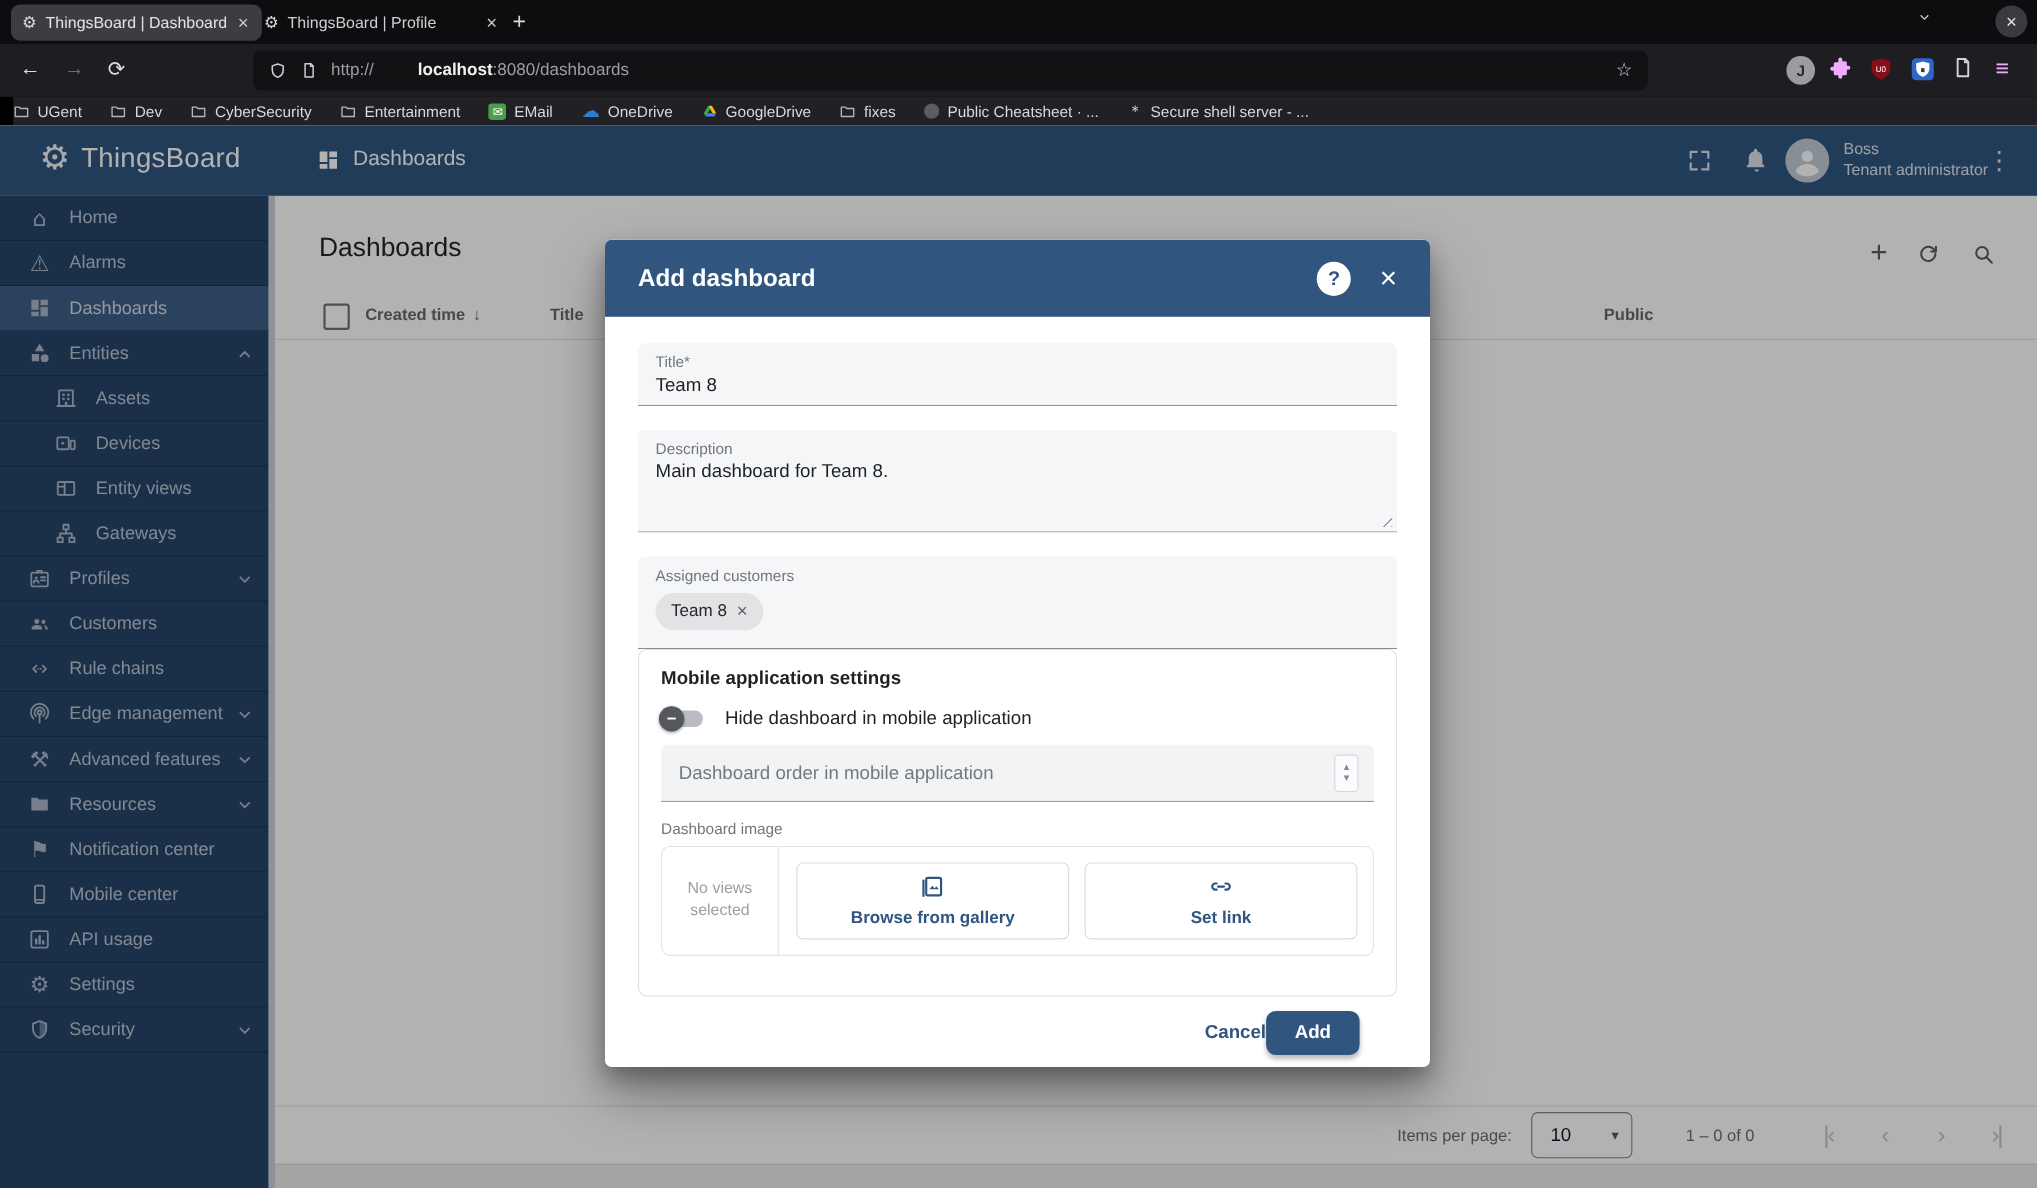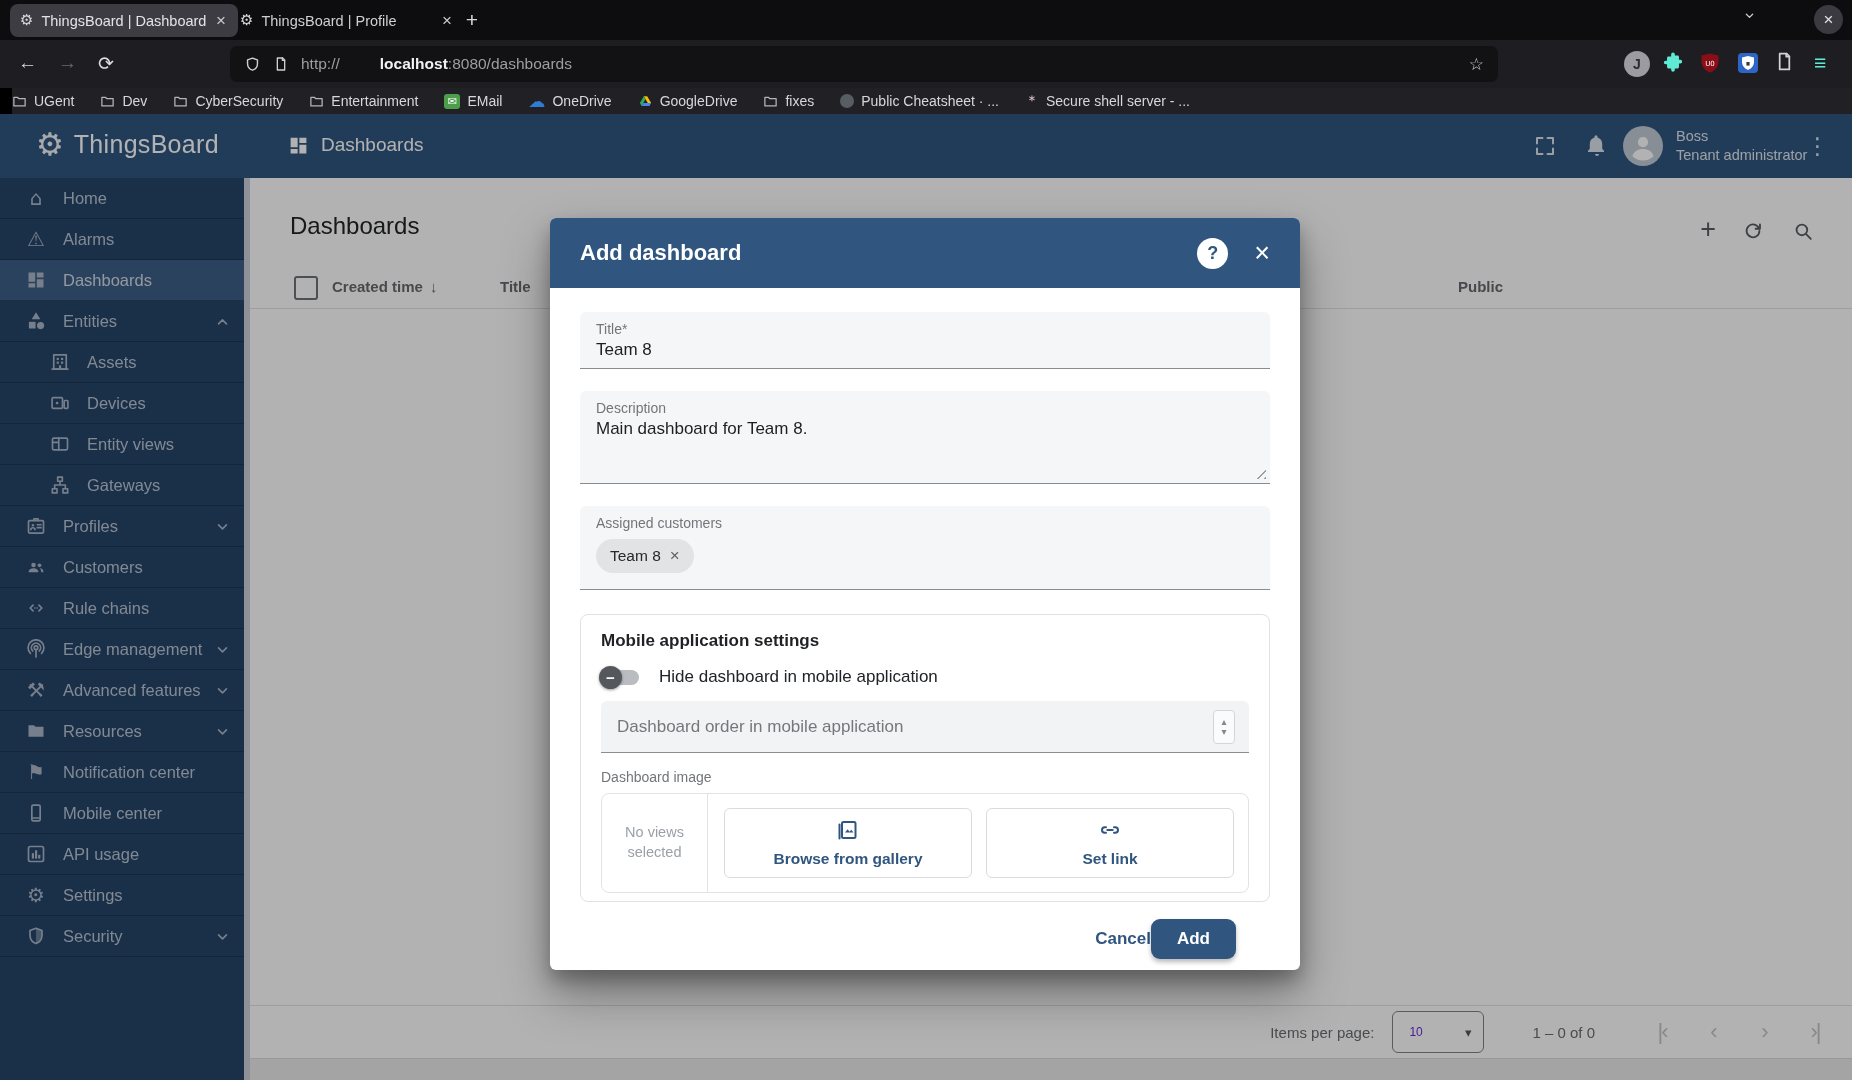--- a/index.html
+++ b/index.html
@@ -25,21 +25,21 @@
   .win-close{position:absolute;left:1814px;top:5px;width:29px;height:29px;border-radius:50%;
              background:#3a3a40;color:#e2e2e5;font-size:17px;display:flex;align-items:center;justify-content:center;}
 
   .toolbar{position:absolute;top:40px;left:0;width:100%;height:48px;background:#1e1e22;}
   .nav-ic{position:absolute;top:12px;font-size:19px;color:#dcdcde;}
   .urlbar{position:absolute;left:230px;top:6px;width:1268px;height:36px;background:#121215;
           border-radius:7px;display:flex;align-items:center;padding:0 14px;box-sizing:border-box;gap:12px;}
   .urlbar .seg{font-size:15.5px;white-space:nowrap;}
   .url-dim{color:#9d9da3;} .url-host{color:#f2f2f4;font-weight:700;padding-left:40px;}
   .url-star{margin-left:auto;color:#cfcfd3;font-size:17px;}
-  .ext{position:absolute;top:11px;font-size:24px;color:#5eead4;}
+  .ext{position:absolute;top:11px;font-size:24px;color:#f0abfc;}
   .javatar{position:absolute;left:1624px;top:11px;width:26px;height:26px;border-radius:50%;background:#9b9ba1;
            color:#2c2c30;font-weight:700;font-size:14px;display:flex;align-items:center;justify-content:center;}
 
   .bookmarks{position:absolute;top:88px;left:0;width:100%;height:26px;background:#202025;
              display:flex;align-items:center;gap:26px;box-sizing:border-box;margin-left:12px;}
   .bm{display:flex;align-items:center;gap:7px;color:#d8d8db;font-size:14px;white-space:nowrap;}
   .bm .uicon{font-size:15px;color:#b4b4ba;}
   .bm .mailbox{width:16px;height:15px;background:#4c9e4c;border-radius:3px;color:#fff;font-size:11px;
                display:flex;align-items:center;justify-content:center;}
   .bm .cloud{color:#2f7cd6;font-size:17px;}
@@ -76,21 +76,21 @@
   .page-title{position:absolute;left:40px;top:34px;font-size:24px;font-weight:500;color:#232527;}
   .main-ic{position:absolute;top:42px;color:#595c60;font-size:22px;}
   .colrow{position:absolute;left:0;top:92px;width:100%;height:38px;}
   .cb{position:absolute;left:44px;top:6px;width:20px;height:20px;border:2px solid #6e7control;border:2px solid #6e7277;border-radius:3px;}
   .col{position:absolute;top:8px;font-size:15px;font-weight:600;color:#66696d;display:flex;gap:7px;align-items:center;}
   .divider{position:absolute;left:0;width:100%;border-top:1px solid #e2e2e3;}
   .pager{position:absolute;top:828px;right:28px;height:52px;display:flex;align-items:center;color:#6a6d71;}
   .pager .lbl{font-size:15px;}
   .psel{width:92px;height:42px;border:1.5px solid #808489;border-radius:6px;margin-left:18px;
         display:flex;align-items:center;padding:0 12px 0 16px;box-sizing:border-box;}
-  .psel .pval{font-size:12px;color:#6d28d9;flex:1;}
+  .psel .pval{font-size:17px;color:#0f172a;flex:1;}
   .psel .uicon{font-size:13px;color:#55585c;}
   .prange{font-size:15px;margin-left:48px;}
   .pnav{display:flex;margin-left:58px;gap:33px;color:#c3c4c7;font-size:22px;}
   .pnav span{width:18px;text-align:center;letter-spacing:-2px;}
   .bottom-strip{position:absolute;left:0;top:880px;right:0;bottom:0;background:#ebebec;border-top:1px solid #dcdcde;}
 
   .dim{position:absolute;inset:0;background:rgba(0,0,0,.30);z-index:5;}
 
   
   .dialog{position:absolute;left:550px;top:104px;width:750px;height:752px;background:#fff;border-radius:6px;
@@ -109,21 +109,21 @@
           font-size:17px;color:#1d2023;margin-top:3px;width:100%;padding:0;display:block;}
   .mb22{margin-bottom:22px;}
   .desc .fvalue{min-height:56px;}
   .rehandle{position:absolute;right:4px;bottom:4px;width:12px;height:12px;
             background:repeating-linear-gradient(-45deg,#9a9ea3 0 1.5px,transparent 1.5px 5px);
             clip-path:polygon(100% 0,100% 100%,0 100%);}
   .chiprow{margin-top:8px;padding-bottom:8px;display:flex;}
   .chip{height:34px;background:#e2e3e5;border-radius:17px;display:flex;align-items:center;
         padding:0 14px;gap:9px;font-size:15.5px;color:#26282b;}
   .chip .x{color:#5f6368;font-size:17px;}
-  .card{margin-top:24px;border:1px solid #dfe1e4;border-radius:8px;padding:16px 20px 8px;}
+  .card{border:1px solid #dfe1e4;border-radius:8px;padding:16px 20px 36px;}
   .card-title{font-size:17px;font-weight:700;color:#1f2124;}
   .tgl-row{margin-top:16px;display:flex;align-items:center;gap:20px;}
   .tgl-track{width:38px;height:15px;border-radius:8px;background:#b9bcc0;position:relative;flex:none;}
   .tgl-thumb{position:absolute;left:-2px;top:-4px;width:23px;height:23px;border-radius:50%;background:#54585c;
              color:#fff;font-size:15px;font-weight:700;display:flex;align-items:center;justify-content:center;
              box-shadow:0 1px 3px rgba(0,0,0,.4);}
   .tgl-label{font-size:17px;color:#202327;}
   .numfield{margin-top:14px;height:52px;background:#f2f3f5;border-radius:6px 6px 0 0;
             border-bottom:1px solid #8a8e93;display:flex;align-items:center;padding:0 14px;box-sizing:border-box;}
   .numfield input{flex:1;border:none;background:transparent;outline:none;font-family:inherit;font-size:17px;color:#1d2023;}

